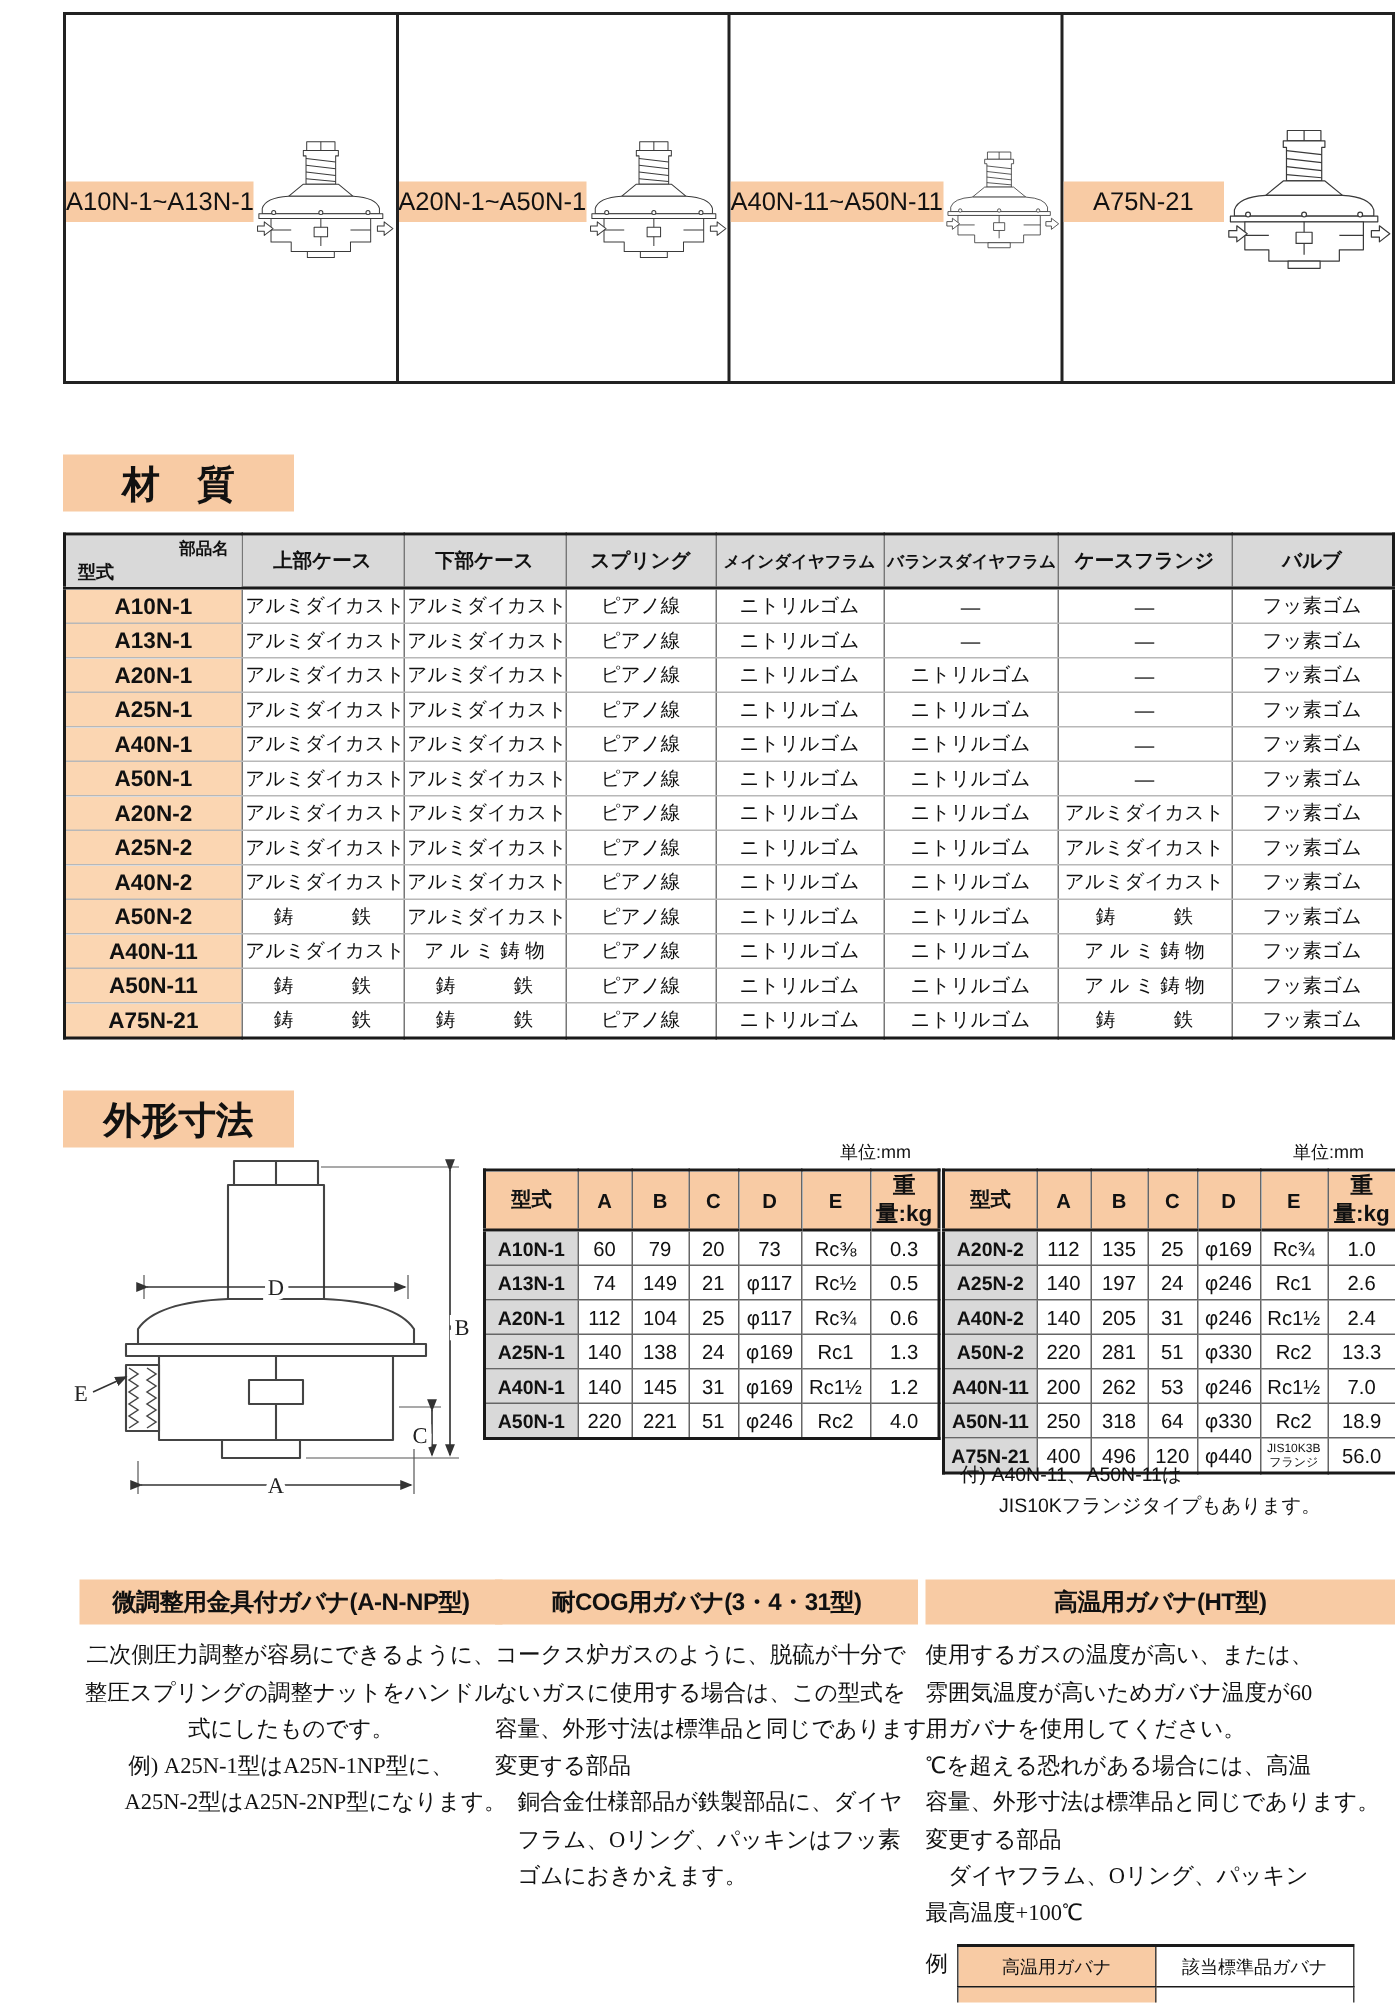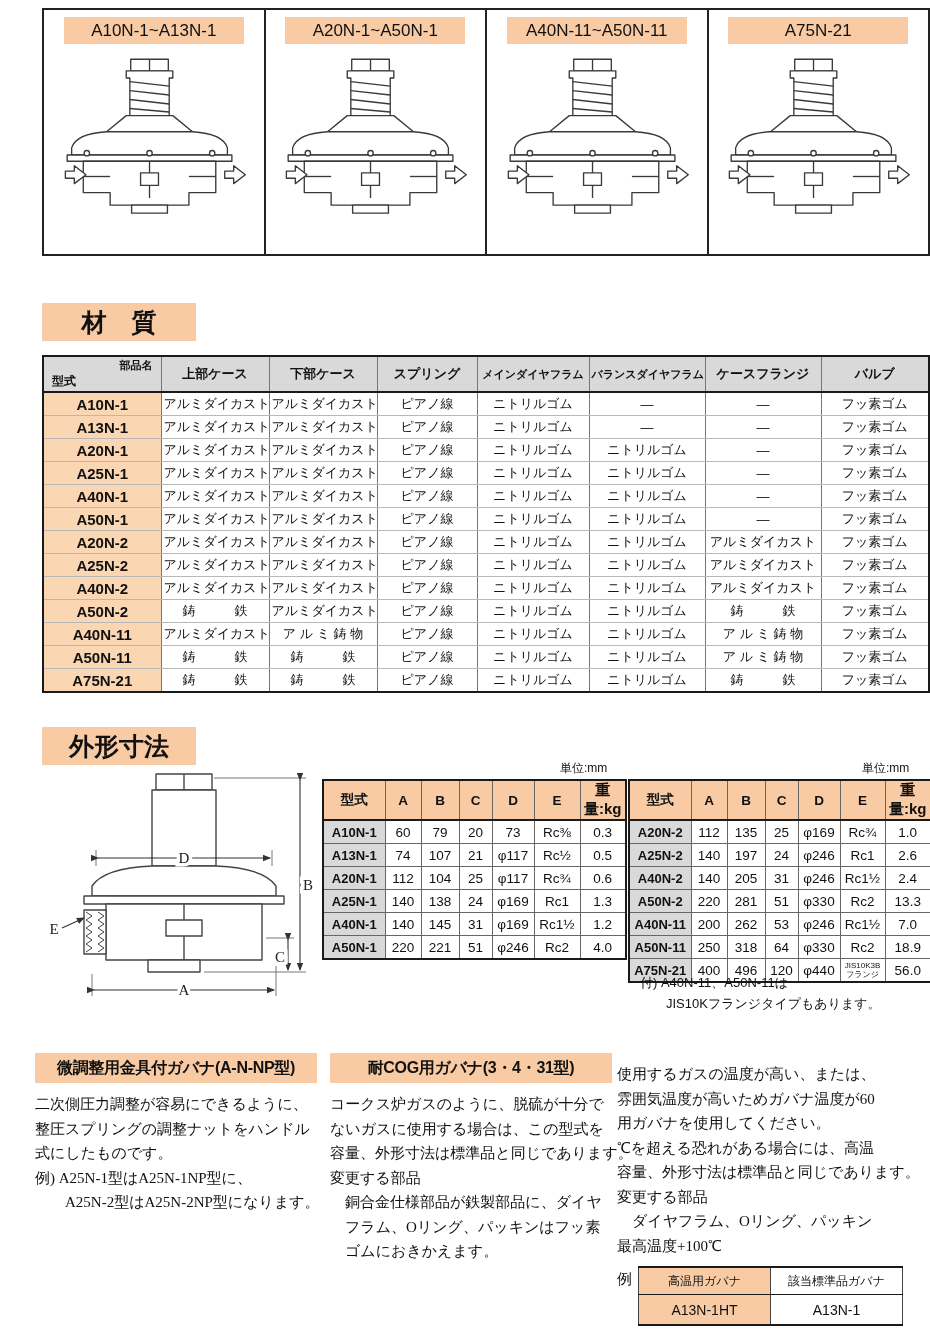--- a/index.html
+++ b/index.html
@@ -1,20 +1,20 @@
 <!DOCTYPE html>
 <html style="--peach: #f8cba4; --peach-light: #fbd6b2; --gray: #d9d9d9;"><head>
 <meta charset="utf-8">
 <style>
   html,body{margin:0;padding:0;background:#fff;}
   body{width:930px;height:1335px;position:relative;font-family:"Liberation Sans",sans-serif;color:#111;}
 
   
   .strip{position:absolute;left:42px;top:8px;width:884px;height:244px;border:2px solid #222;display:flex;background:#fff;}
-  .panel{flex:1;border-right:2px solid #222;display:flex;flex-direction:column;align-items:center;overflow:hidden;}
+  .panel{flex:1;border-right:2px solid #222;display:flex;flex-direction:row;align-items:center;overflow:hidden;}
   .panel:last-child{border-right:none;}
   .panel-label{margin:7px auto 2px;background:var(--peach);font-size:17px;line-height:27px;height:27px;
                text-align:center;width:82%;white-space:nowrap;}
   .reg-svg{width:188px;height:178px;margin-top:3px;}
 
   
   .sec-title{position:absolute;left:42px;width:154px;height:38px;background:var(--peach);
              font-weight:bold;font-size:25px;display:flex;align-items:center;justify-content:center;}
   #materials-title{top:303px;}
   #dims-title{top:727px;}
@@ -47,21 +47,21 @@
   .dim-table td.model{background:var(--gray);font-weight:bold;font-size:13px;}
   .dim-table td.tiny{font-size:8px;line-height:9px;white-space:pre-line;}
   .note{position:absolute;left:640px;top:972px;font-size:13px;line-height:21px;}
   .note .tline{white-space:pre;}
 
   
   .dim-svg{position:absolute;left:44px;top:770px;}
 
   
   .bottom-sec{position:absolute;top:1053px;}
-  #sec1{left:35px;width:282px;}
+  #sec1{left:53px;width:282px;text-align:center;}
   #sec2{left:330px;width:282px;}
   #sec3{left:617px;width:313px;}
   .sec-bar{background:var(--peach);height:30px;font-weight:bold;font-size:16px;letter-spacing:-0.3px;
            display:flex;align-items:center;justify-content:center;white-space:nowrap;}
   .sec-body{margin-top:9px;font-family:"Liberation Serif",serif;font-size:15px;line-height:24.5px;}
   .sec-body .tline{white-space:pre;}
 
   .example-row{display:flex;align-items:flex-start;margin-top:8px;}
   .example-label{font-family:"Liberation Serif",serif;font-size:15px;margin:4px 6px 0 0;}
   .mini-table{border-collapse:collapse;text-align:center;border-top:2px solid #1a1a1a;border-bottom:2px solid #1a1a1a;}
@@ -363,21 +363,21 @@
         <td>60</td>
         <td>79</td>
         <td>20</td>
         <td>73</td>
         <td>Rc⅜</td>
         <td>0.3</td>
       </tr>
       <tr>
         <td class="model">A13N-1</td>
         <td>74</td>
-        <td>107</td>
+        <td>149</td>
         <td>21</td>
         <td>φ117</td>
         <td>Rc½</td>
         <td>0.5</td>
       </tr>
       <tr>
         <td class="model">A20N-1</td>
         <td>112</td>
         <td>104</td>
         <td>25</td>
@@ -527,20 +527,21 @@
       <div class="tline">ないガスに使用する場合は、この型式を</div>
       <div class="tline">容量、外形寸法は標準品と同じであります。</div>
       <div class="tline">変更する部品</div>
       <div class="tline">　銅合金仕様部品が鉄製部品に、ダイヤ</div>
       <div class="tline">　フラム、Oリング、パッキンはフッ素</div>
       <div class="tline">　ゴムにおきかえます。</div>
     </div>
 </div>
 
 <div class="bottom-sec" id="sec3">
+  <div class="sec-bar">高温用ガバナ(HT型)</div>
   <div class="sec-body">
       <div class="tline">使用するガスの温度が高い、または、</div>
       <div class="tline">雰囲気温度が高いためガバナ温度が60</div>
       <div class="tline">用ガバナを使用してください。</div>
       <div class="tline">℃を超える恐れがある場合には、高温</div>
       <div class="tline">容量、外形寸法は標準品と同じであります。</div>
       <div class="tline">変更する部品</div>
       <div class="tline">　ダイヤフラム、Oリング、パッキン</div>
       <div class="tline">最高温度+100℃</div>
     </div>

